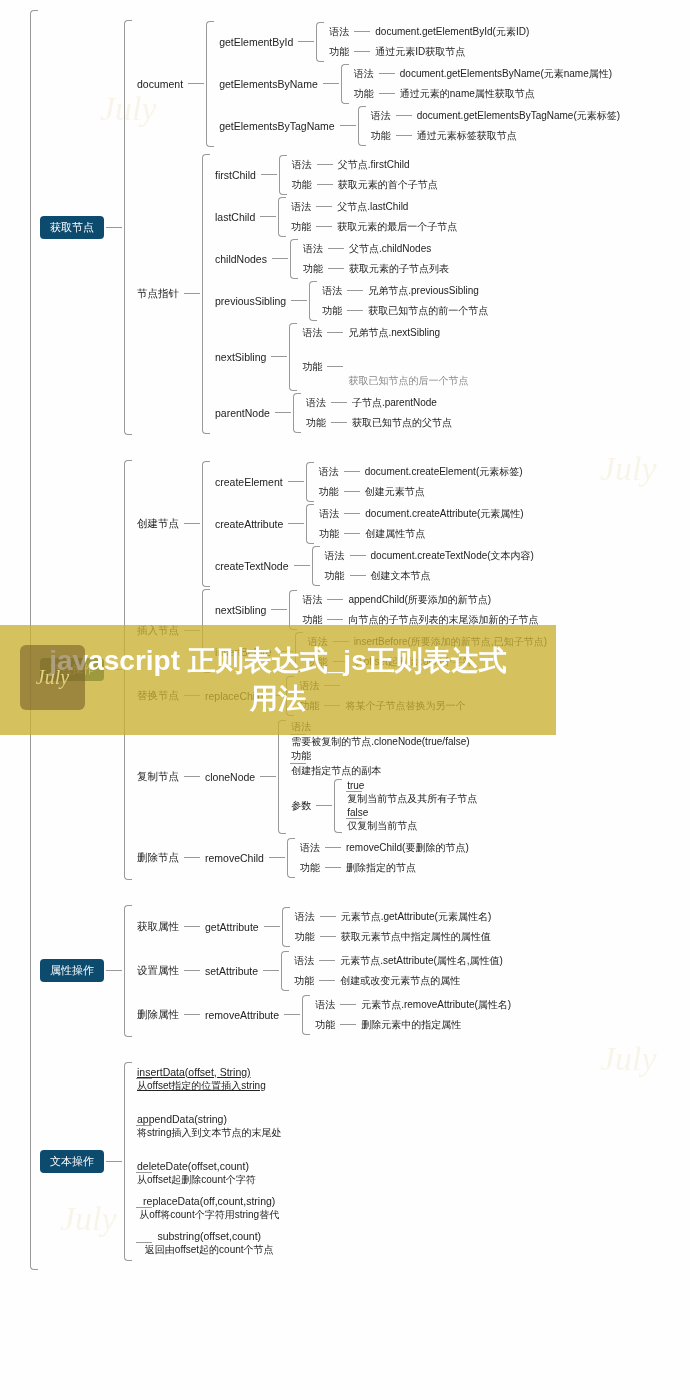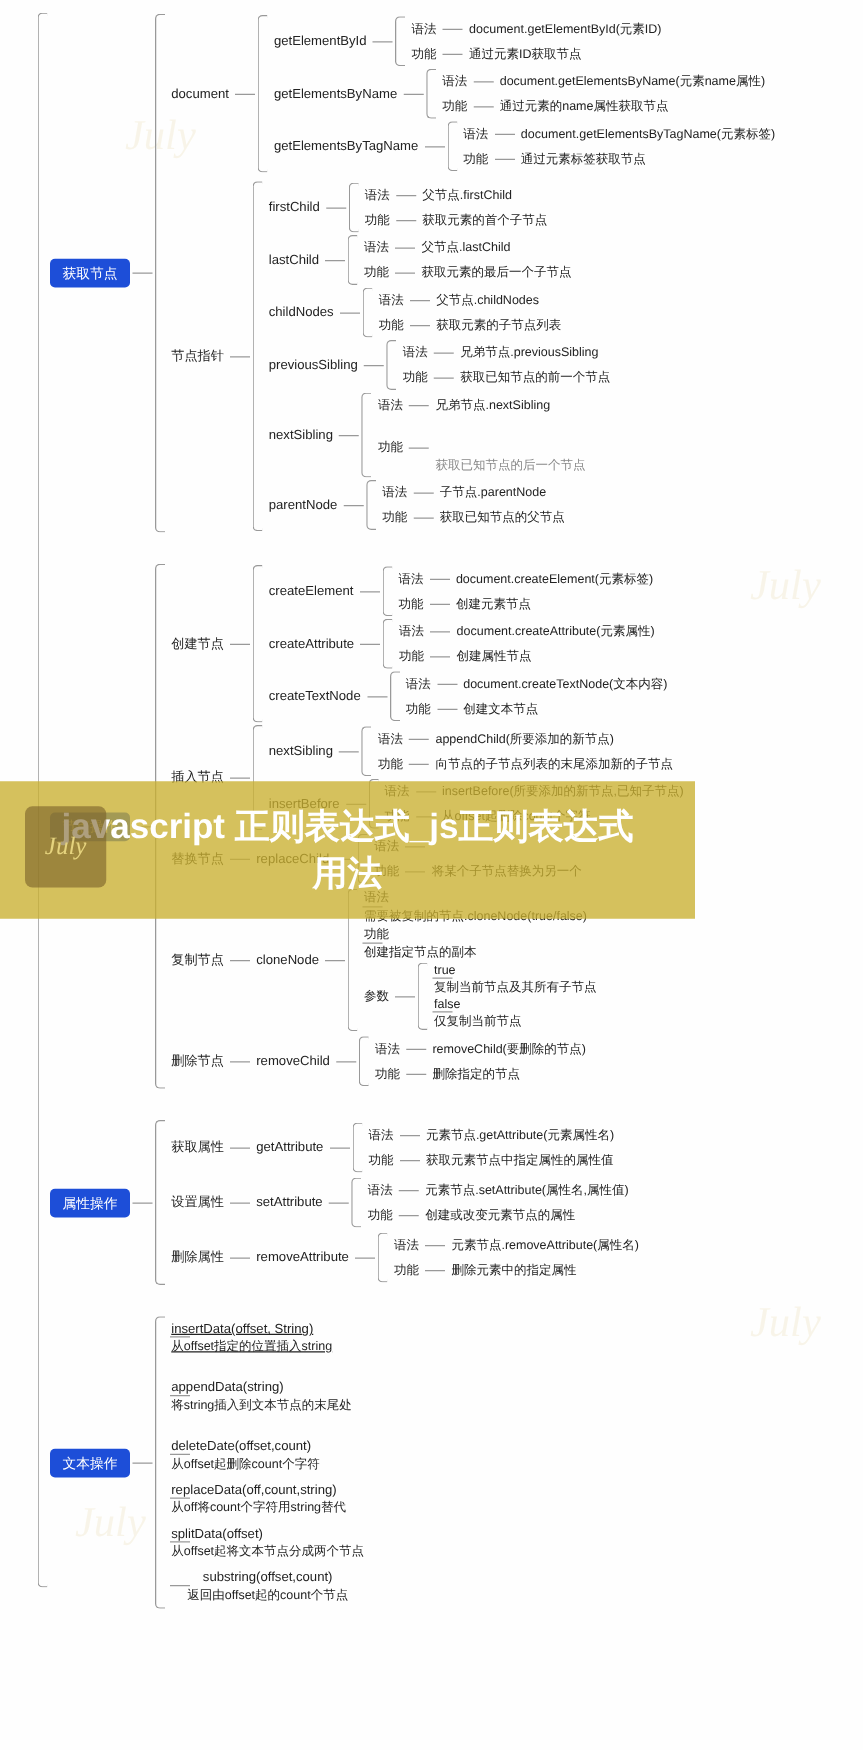--- a/index.html
+++ b/index.html
@@ -23,21 +23,21 @@
     pointer-events: none;
     user-select: none;
   }
   .watermark.w1 { top: 90px; left: 100px; }
   .watermark.w2 { top: 450px; left: 600px; }
   .watermark.w3 { top: 1040px; left: 600px; }
   .watermark.w4 { top: 1200px; left: 60px; }
   .tree { position: absolute; top: 10px; left: 30px; display: flex; align-items: center; }
   .pill {
     display: inline-block;
-    background: #1d4ed8;
+    background: #0c4a6e;
     color: #fff;
     padding: 4px 10px;
     border-radius: 4px;
     font-size: 11px;
     white-space: nowrap;
   }
   .col { display: flex; flex-direction: column; justify-content: center; }
   .branch {
     display: flex;
     align-items: center;
@@ -528,22 +528,21 @@
     </div>
 
     <div class="branch" style="margin-top:24px;">
       <span class="pill">文本操作</span>
       <div class="conn"></div>
         <div class="bracket"></div>
       <div class="col">
         <div class="row" style="margin:4px 0;text-decoration:underline;"><span class="label">insertData(offset, String)</span><div class="conn"></div><span class="label small">从offset指定的位置插入string</span></div>
         <div class="row" style="margin:16px 0;"><span class="label">appendData(string)</span><div class="conn"></div><span class="label small">将string插入到文本节点的末尾处</span></div>
         <div class="row" style="margin:4px 0;"><span class="label">deleteDate(offset,count)</span><div class="conn"></div><span class="label small">从offset起删除count个字符</span></div>
-        <div class="row" style="margin:4px 0;"><span class="label">replaceData(off,count,string)</span><div class="conn"></div><span class="label small">从off将count个字符用string替代</span></div>
-        <div class="row" style="margin:4px 0;"><span class="label">splitData(offset)</span><div class="conn"></div><span class="label small">从offset起将文本节点分成两个节点</span></div>
+        <div class="row" style="margin:4px 0;text-align:center;"><span class="label">replaceData(off,count,string)</span><div class="conn"></div><span class="label small">从off将count个字符用string替代</span></div>
         <div class="row" style="margin:4px 0;text-align:center;"><span class="label">substring(offset,count)</span><div class="conn"></div><span class="label small">返回由offset起的count个节点</span></div>
       </div>
     </div>
 
   </div>
 </div>
 
 <div class="overlay">javascript 正则表达式_js正则表达式用法</div>
 <div class="stamp">July</div>
 

